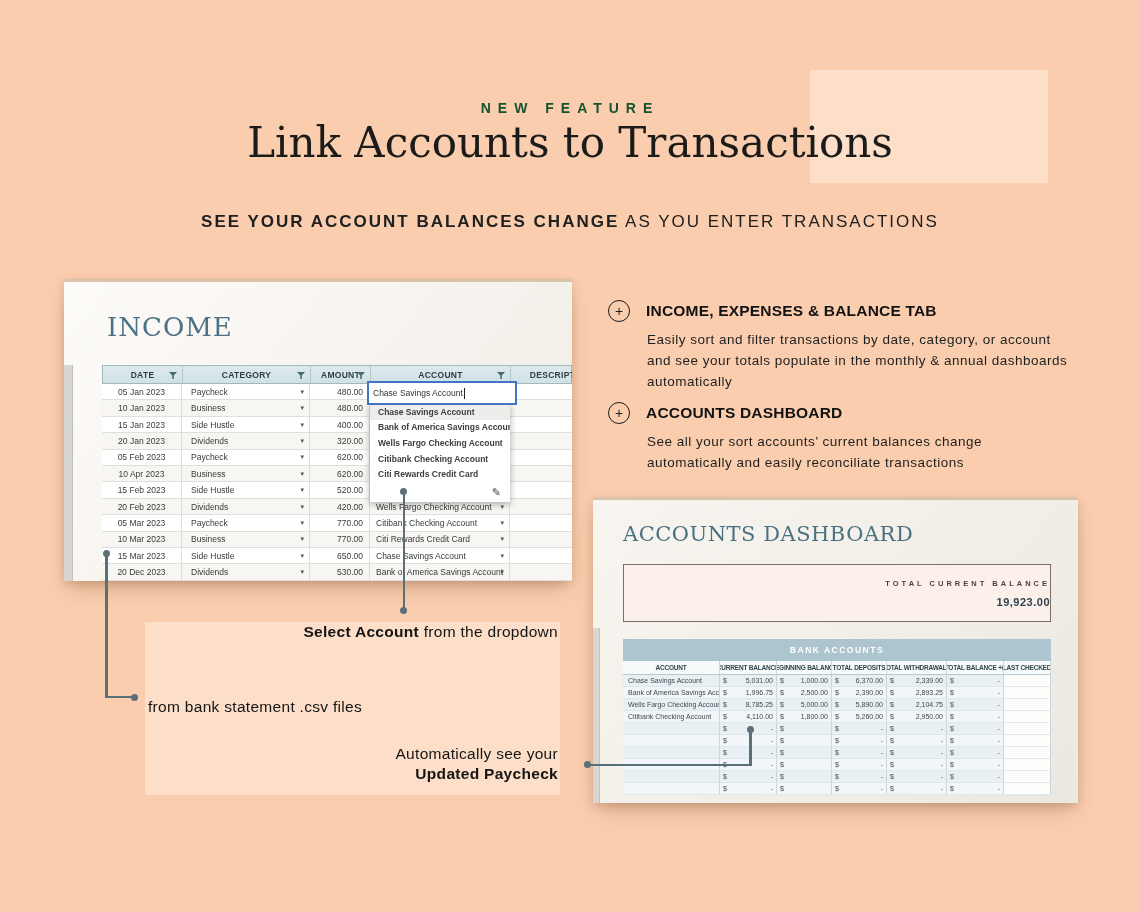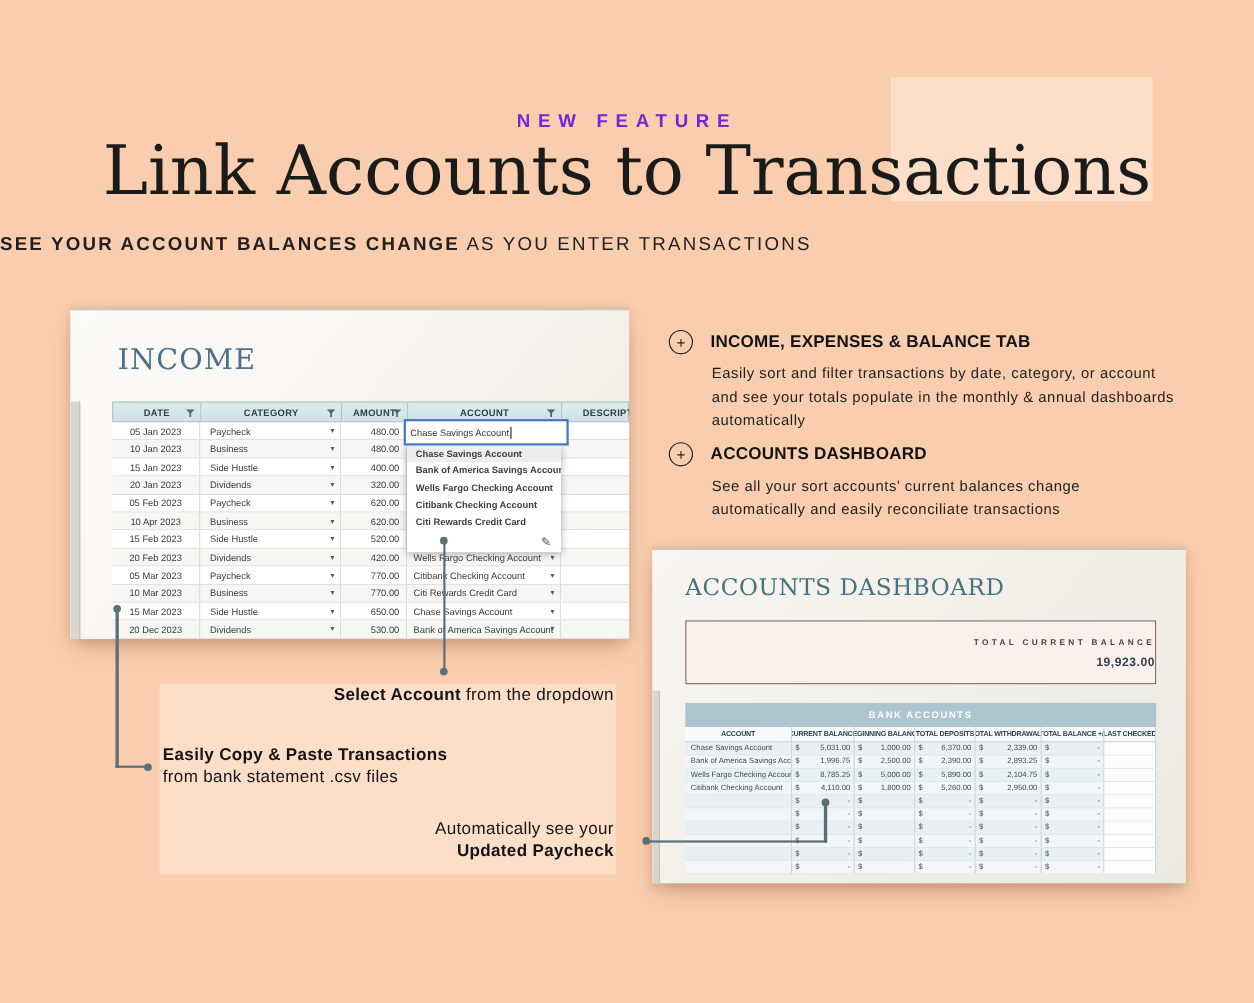--- a/index.html
+++ b/index.html
@@ -4,25 +4,25 @@
 <style>
   html,body{margin:0;padding:0;}
   .canvas{position:relative;width:1140px;height:912px;background:#f9cdae;overflow:hidden;
           font-family:"Liberation Sans",sans-serif;color:#1c1c1c;}
   .abs{position:absolute;}
 
   
   .decor{position:absolute;background:rgba(255,241,230,.48);}
 
   
-  .eyebrow{top:100px;left:0;width:100%;text-align:center;font-size:17px;font-weight:700;
-           letter-spacing:7px;color:#6d28d9;}
+  .eyebrow{top:100px;left:0;width:100%;text-align:center;font-size:14px;font-weight:700;
+           letter-spacing:7px;color:#14532d;}
   .main-title{top:118px;left:0;width:100%;text-align:center;font-family:"DejaVu Serif",serif;
-              font-size:62px;font-weight:400;color:#1b1b19;letter-spacing:0px;}
-  .subtitle{top:212px;left:0;width:100%;text-align:left;font-size:17px;letter-spacing:2px;
+              font-size:42px;font-weight:400;color:#1b1b19;letter-spacing:0px;}
+  .subtitle{top:212px;left:0;width:100%;text-align:center;font-size:17px;letter-spacing:2px;
             color:#202020;font-weight:400;}
   .subtitle b{font-weight:700;}
 
   
   .income-shot{left:64px;top:279px;width:508px;height:299px;overflow:hidden;
     background:linear-gradient(130deg,#fdfbf8 0%,#f6f3ee 55%,#eeebe4 100%);
     border-top:3px solid #d9c3ab;
     box-shadow:0 10px 20px -6px rgba(130,75,42,.38),0 3px 8px rgba(130,75,42,.18);}
   .sheet-title{position:absolute;left:43px;top:30px;font-family:"DejaVu Serif",serif;
                font-size:26px;color:#4d7286;letter-spacing:1px;}
@@ -581,21 +581,21 @@
           <div class="dc dc-money" style="width: 57px;">
             <span>$</span>
             <span>-</span>
           </div>
           <div class="dc dc-last" style="width: 47px;"></div>
         </div>
       </div>
   </div>
 
   <div class="abs callout co-select"><b>Select Account</b><span> from the dropdown</span></div>
-  <div class="abs callout co-copy"><b>Easily Copy &amp; Paste Transactions</b><br><span>from bank statement .csv files</span></div>
+  <div class="abs callout co-copy"><br><span>from bank statement .csv files</span></div>
   <div class="abs callout co-updated"><span>Automatically see your</span><br><b>Updated Paycheck</b></div>
 
   <div class="dot" style="left:103px;top:550px;"></div>
   <div class="line" style="left:105px;top:553px;width:2.5px;height:145px;"></div>
   <div class="line" style="left:105px;top:695.5px;width:28px;height:2.5px;"></div>
   <div class="dot" style="left:131px;top:693.5px;"></div>
 
   <div class="dot" style="left:400px;top:488px;"></div>
   <div class="line" style="left:402.5px;top:492px;width:2.5px;height:119px;"></div>
   <div class="dot" style="left:400px;top:607px;"></div>

